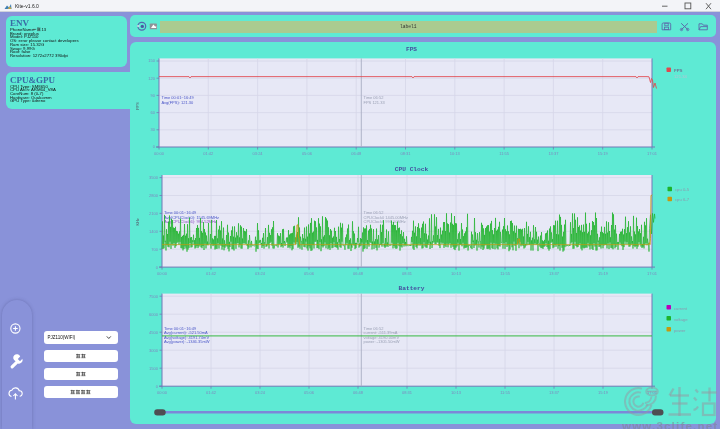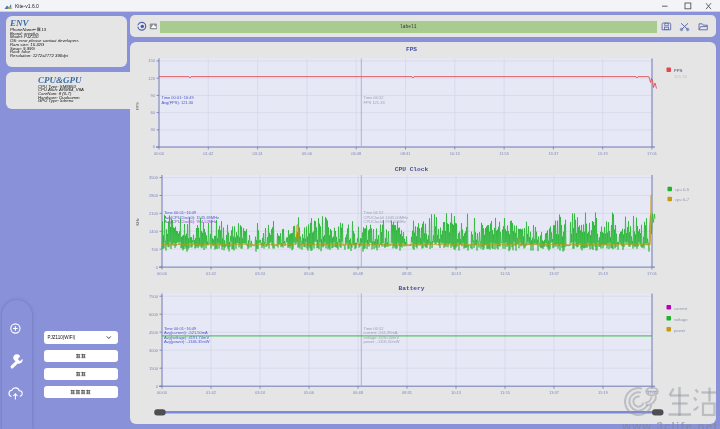--- a/index.html
+++ b/index.html
@@ -1,19 +1,19 @@
 <!DOCTYPE html>
 <html><head><meta charset="utf-8"><style>
 * { margin:0; padding:0; box-sizing:border-box; }
 html,body { width:720px; height:429px; overflow:hidden; }
 body { background:#8992d9; font-family:"Liberation Sans", sans-serif; position:relative; }
 .titlebar { position:absolute; left:0; top:0; width:720px; height:12px; background:#f3f4f8; border-bottom:1px solid #cfd2dc; }
-.panel { position:absolute; background:#e5e5e5;font-style:italic; }
+.panel { position:absolute; background:#5eead4; }
 #env   { left:5.5px; top:15.5px; width:121.5px; height:51px; border-radius:6px; }
-#cpu   { left:5.5px; top:72px;   width:132px; height:37px; border-radius:6px;padding-left:28px; }
+#cpu   { left:5.5px; top:72px;   width:132px; height:37px; border-radius:6px; }
 #tbar  { left:130px; top:15.3px; width:586px; height:22px;  border-radius:5px; }
 #charts{ left:130px; top:42px;   width:586px; height:382px; border-radius:6px; }
 #pill { position:absolute; left:2px; top:300px; width:30px; height:129px; border-radius:17px 17px 0 0; background:#8992d9; box-shadow: 0 0 3.5px rgba(70,75,130,0.45); }
 #greenbar { position:absolute; left:160px; top:21px; width:496.5px; height:11.6px; background:#aacb90; }
 #greenbar span { position:absolute; left:0; right:0; top:3.4px; text-align:center; font-size:4.6px; color:#333; font-family:'Liberation Mono', monospace; }
 .ptitle { font-family:"Liberation Serif", serif; font-weight:bold; color:#3a6ba5; }
 #env .ptitle { font-size:9px; margin:2.5px 0 1px 4.5px; }
 #cpu .ptitle { font-size:9px; margin:2.5px 0 1px 4.5px; }
 .plines { font-size:3.3px; line-height:3.72px; color:#111; margin-left:4px; transform:scaleX(1.3); transform-origin:0 0; }
 .wbtn { position:absolute; background:#fff; border-radius:3px; }

